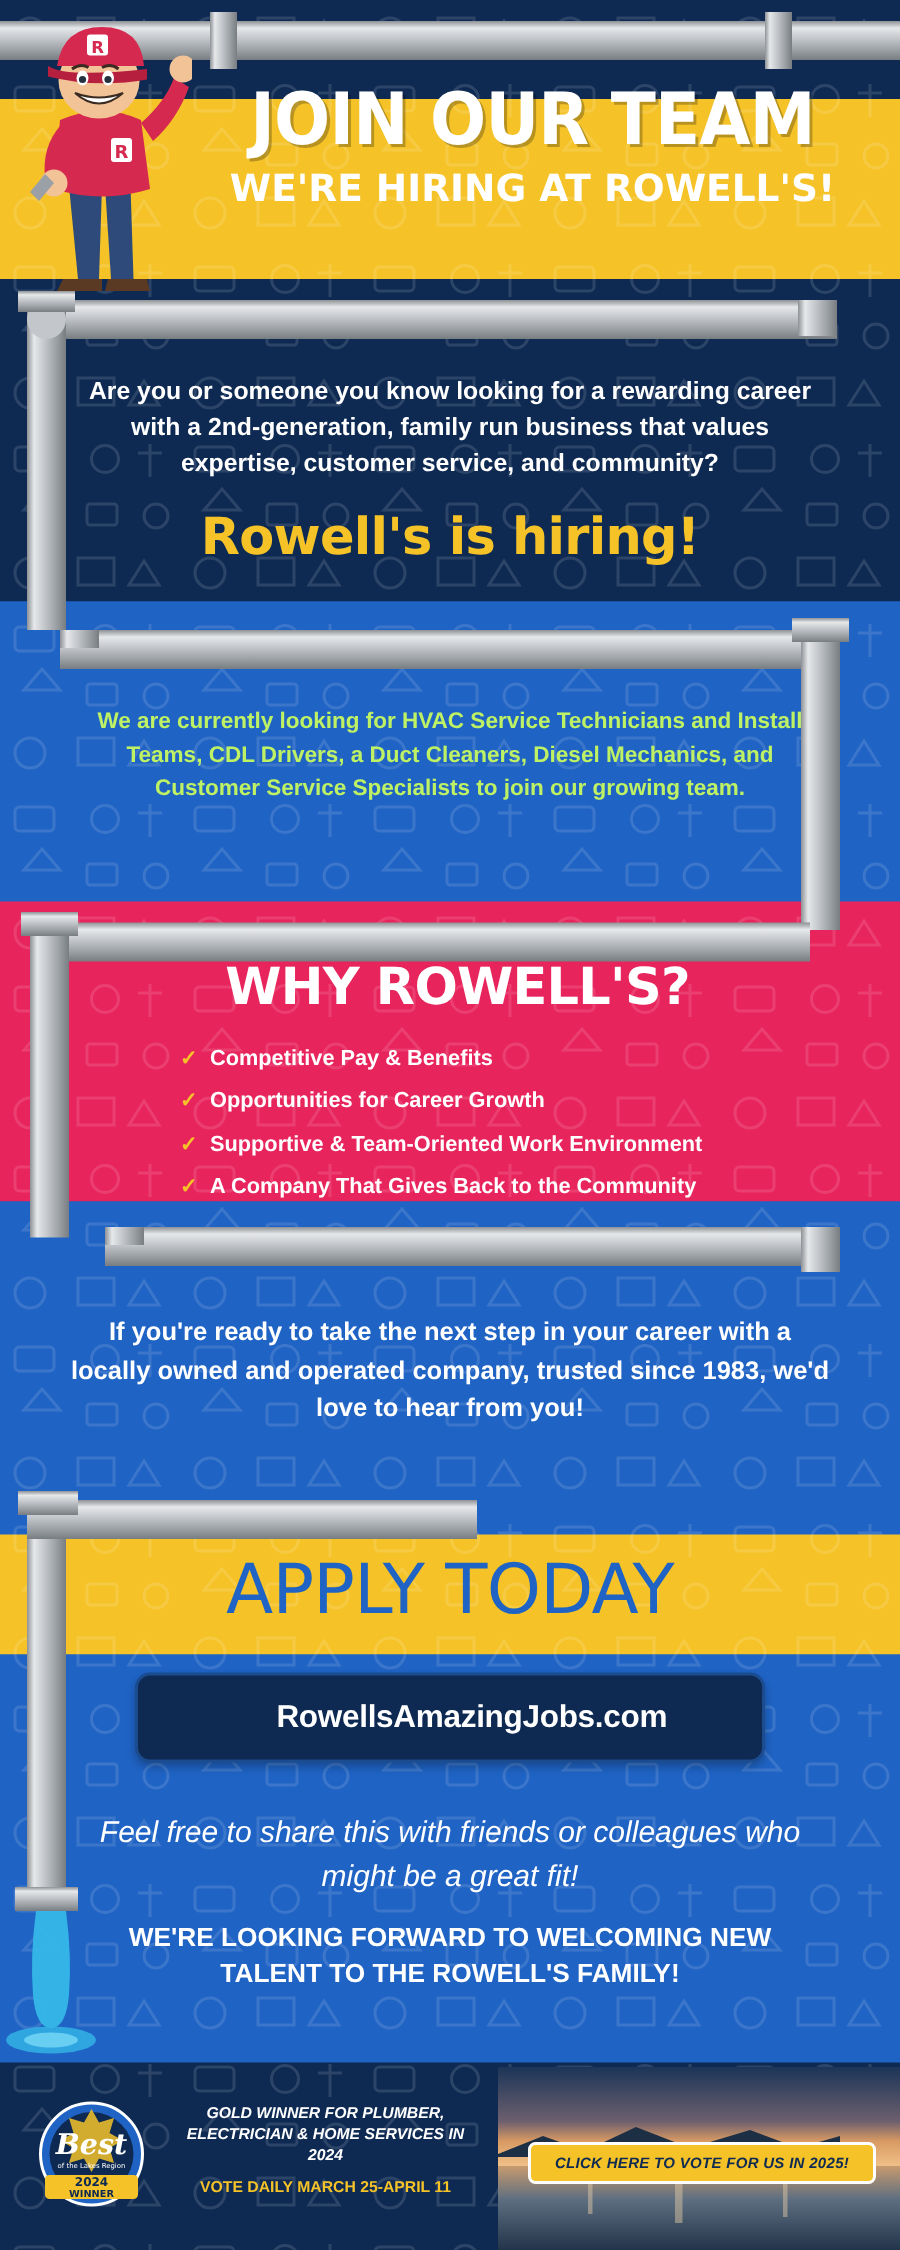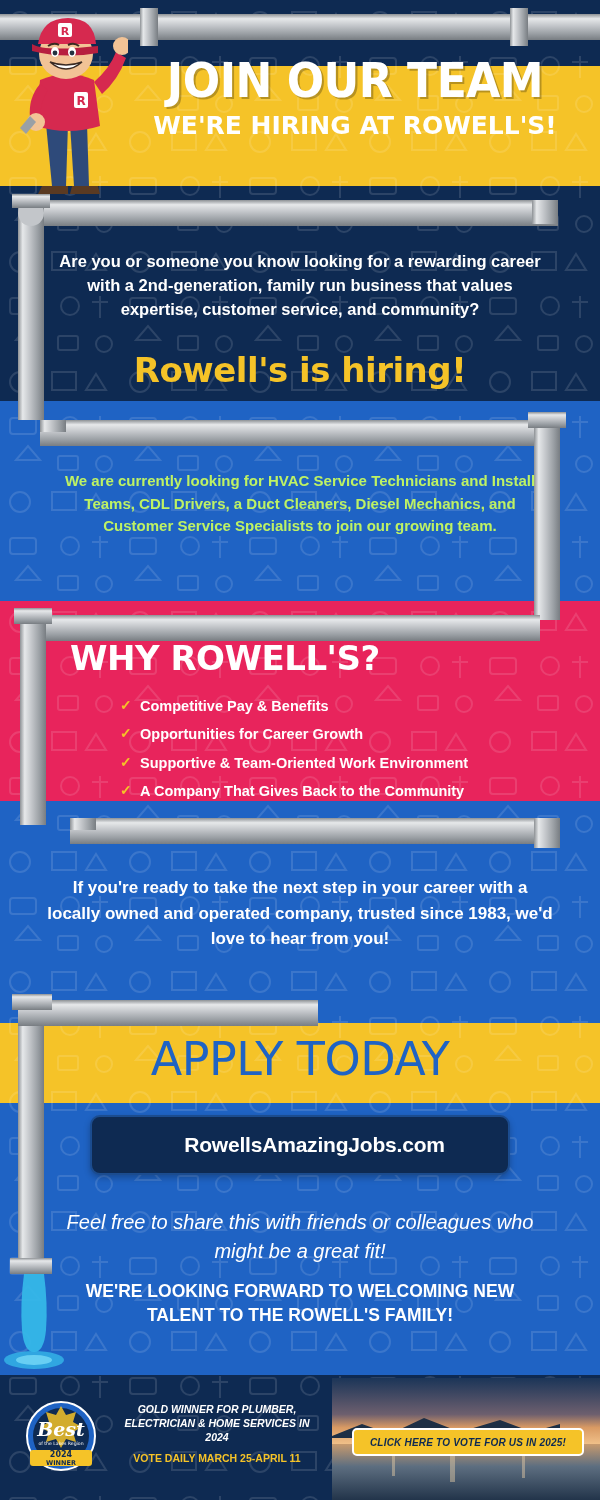--- a/index.html
+++ b/index.html
@@ -78,21 +78,21 @@
     color: #ffffff;
     font-weight: bold;
     font-size: 16.5px;
     line-height: 1.45;
   }
   .intro .hiring {
     color: #f5c328;
     font-family: "DejaVu Sans", sans-serif;
     font-weight: bold;
     font-size: 34px;
-    margin-top: 28px;
+    margin-top: 16px;
     letter-spacing: -0.5px;
   }
 
   
   .roles {
     position: absolute; left: 60px; top: 470px; width: 480px;
     text-align: center;
   }
   .roles p {
     color: #bef264; font-weight: bold; font-size: 15px; line-height: 1.5;
@@ -100,20 +100,21 @@
 
   
   .why {
     position: absolute; left: 70px; top: 638px; width: 470px;
   }
   .why h3 {
     font-family: "DejaVu Sans", sans-serif;
     font-weight: bold;
     font-size: 34px;
     color: #ffffff;
+    text-align: center;
     letter-spacing: -0.5px;
   }
   .why ul { list-style: none; margin-top: 14px; padding-left: 52px; }
   .why li {
     color: #ffffff; font-weight: bold; font-size: 14.5px;
     line-height: 1.95; position: relative; padding-left: 18px;
   }
   .why li .chk {
     position: absolute; left: -2px; top: 0; color: #f5c328; font-size: 14px;
   }

